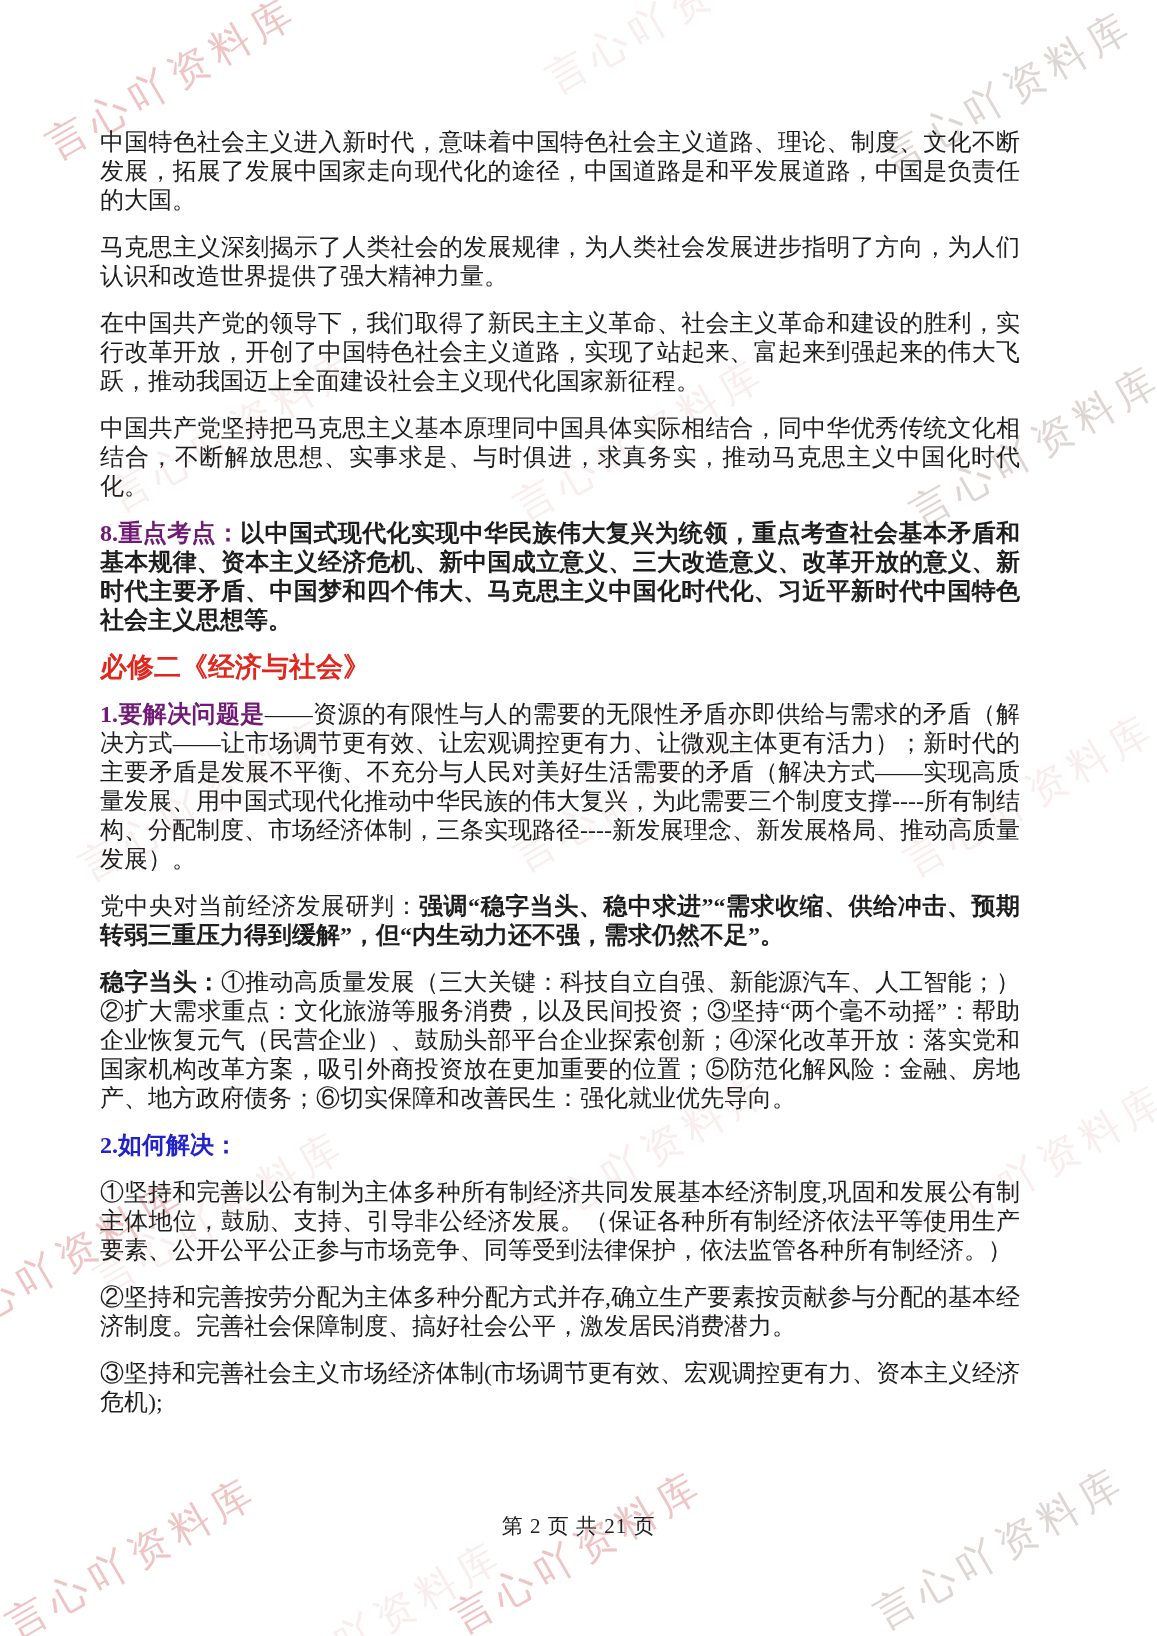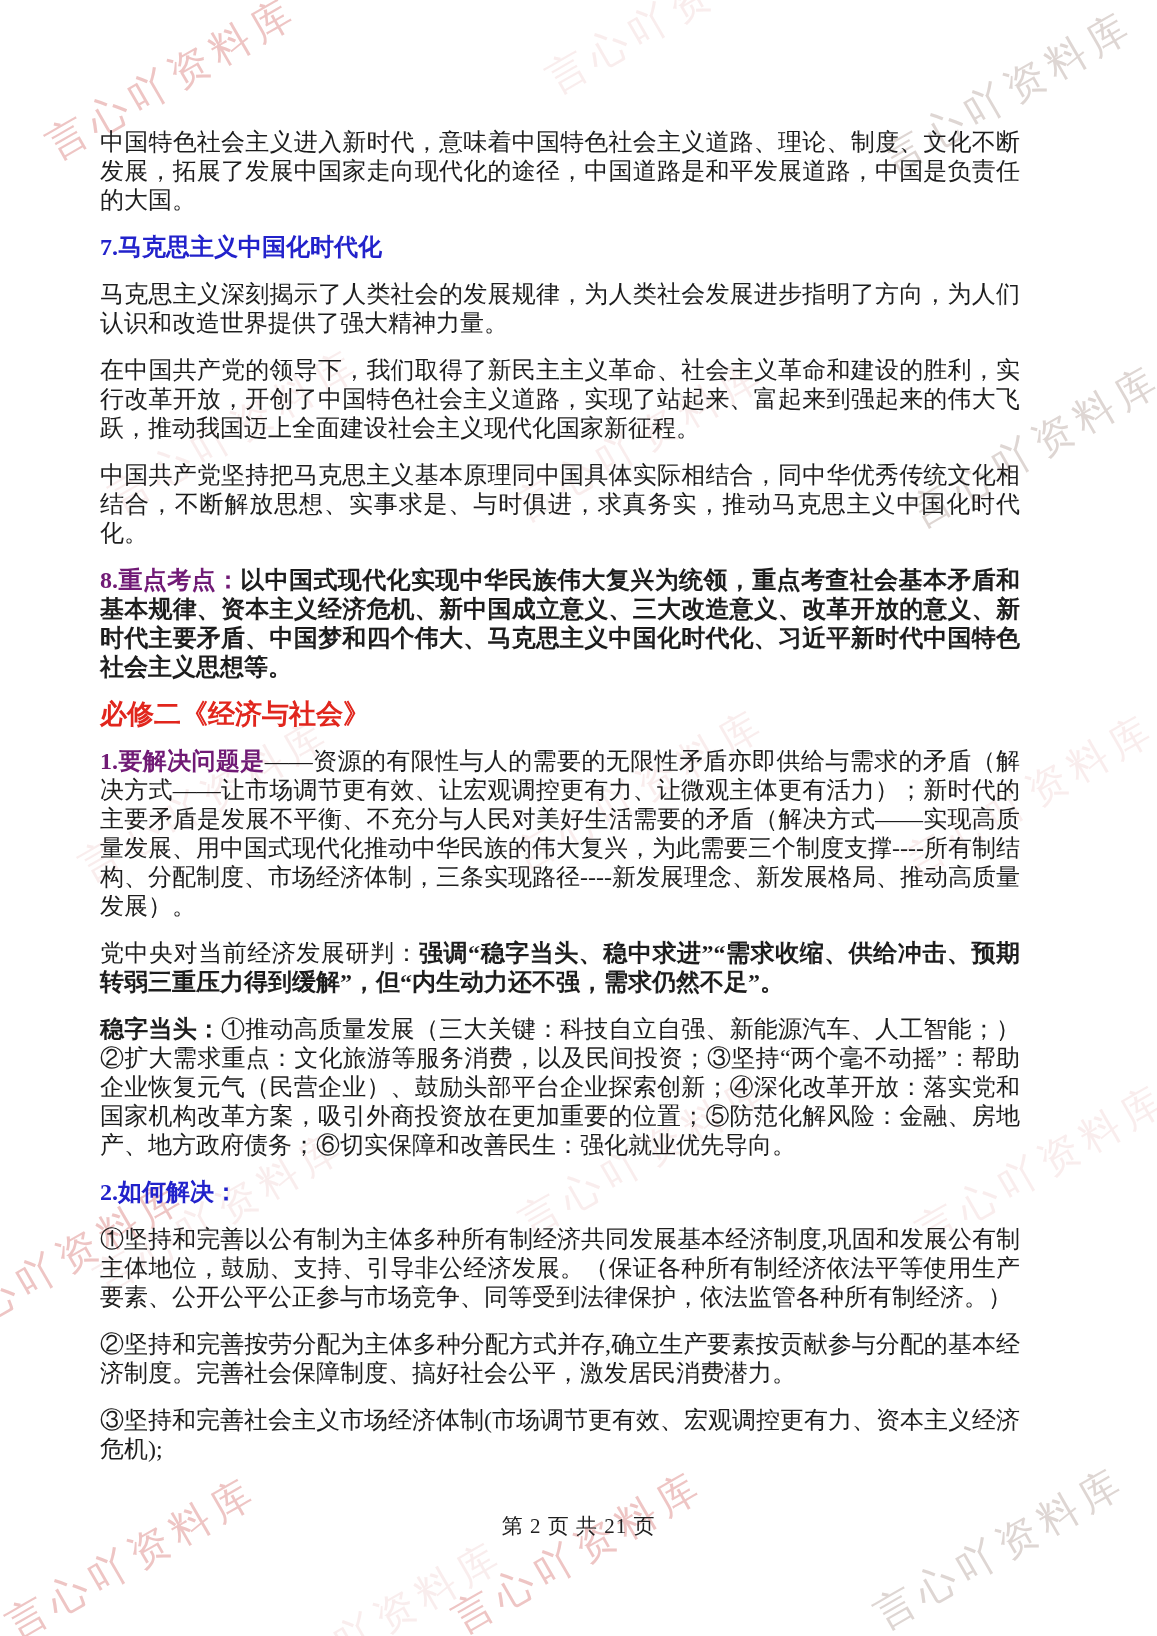--- a/index.html
+++ b/index.html
@@ -56,21 +56,20 @@
     <div class="wm pink" style="left:132px;top:1558px;">言心吖资料库</div>
     <div class="wm pink" style="left:578px;top:1552px;">言心吖资料库</div>
     <div class="wm gray" style="left:1000px;top:1548px;">言心吖资料库</div>
     <div class="wm faint" style="left:378px;top:1622px;">言心吖资料库</div>
   </div>
 
   <div class="content">
 
     <p>中国特色社会主义进入新时代，意味着中国特色社会主义道路、理论、制度、文化不断发展，拓展了发展中国家走向现代化的途径，中国道路是和平发展道路，中国是负责任的大国。</p>
 
-    <p class="heading-blue">7.马克思主义中国化时代化</p>
 
     <p>马克思主义深刻揭示了人类社会的发展规律，为人类社会发展进步指明了方向，为人们认识和改造世界提供了强大精神力量。</p>
     <p>在中国共产党的领导下，我们取得了新民主主义革命、社会主义革命和建设的胜利，实行改革开放，开创了中国特色社会主义道路，实现了站起来、富起来到强起来的伟大飞跃，推动我国迈上全面建设社会主义现代化国家新征程。</p>
     <p>中国共产党坚持把马克思主义基本原理同中国具体实际相结合，同中华优秀传统文化相结合，不断解放思想、实事求是、与时俱进，求真务实，推动马克思主义中国化时代化。</p>
 
     <p><span class="lead-blue">8.重点考点：</span><span class="bold">以中国式现代化实现中华民族伟大复兴为统领，重点考查社会基本矛盾和基本规律、资本主义经济危机、新中国成立意义、三大改造意义、改革开放的意义、新时代主要矛盾、中国梦和四个伟大、马克思主义中国化时代化、习近平新时代中国特色社会主义思想等。</span></p>
 
     <p class="red-title">必修二《经济与社会》</p>
 
     <p><span class="lead-blue">1.要解决问题是</span><span>——资源的有限性与人的需要的无限性矛盾亦即供给与需求的矛盾（解决方式——让市场调节更有效、让宏观调控更有力、让微观主体更有活力）；新时代的主要矛盾是发展不平衡、不充分与人民对美好生活需要的矛盾（解决方式——实现高质量发展、用中国式现代化推动中华民族的伟大复兴，为此需要三个制度支撑----所有制结构、分配制度、市场经济体制，三条实现路径----新发展理念、新发展格局、推动高质量发展）。</span></p>

